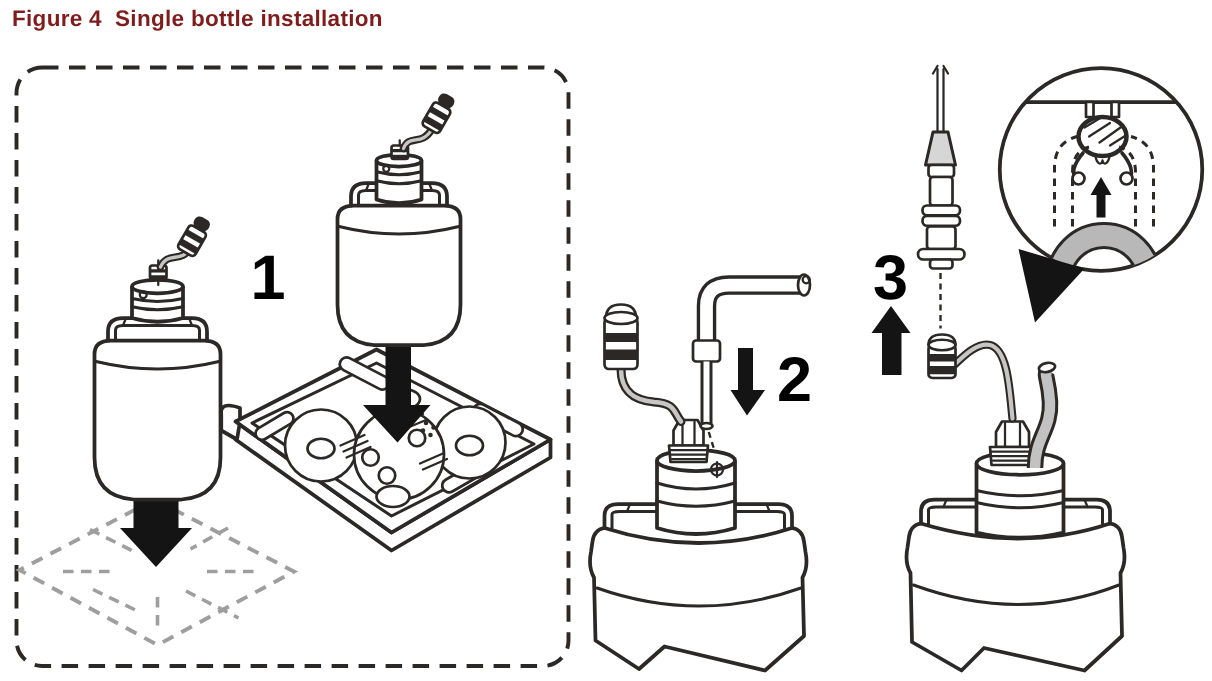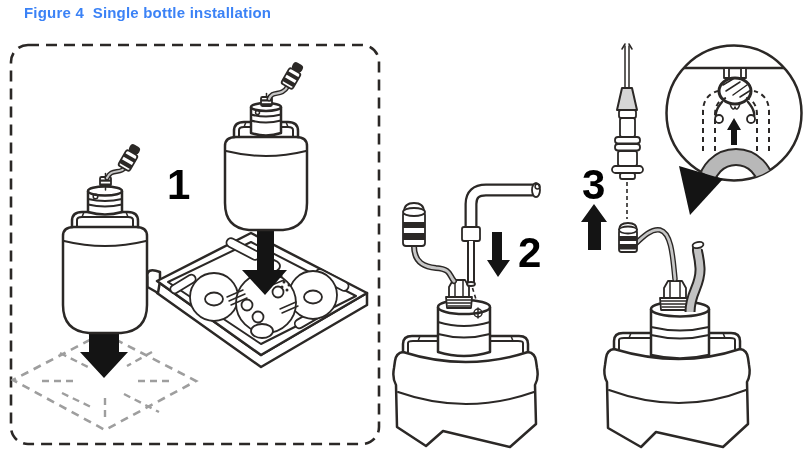--- a/index.html
+++ b/index.html
@@ -1,18 +1,18 @@
 <!DOCTYPE html>
 <html><head>
 <meta charset="utf-8">
 <style>
   html,body{margin:0;padding:0;background:#fff;}
   .canvas{position:relative;width:808px;height:454px;background:#fff;overflow:hidden;
           font-family:"Liberation Sans",sans-serif;}
-  .fig-title{position:absolute;left:24px;top:4px;font-size:15px;font-weight:bold;color:#3b82f6;
+  .fig-title{position:absolute;left:8px;top:4px;font-size:15px;font-weight:bold;color:#7f1d1d;
              white-space:pre;letter-spacing:.2px;}
   svg{position:absolute;left:0;top:0;}
   
   .s  {fill:none;stroke:#2b2826;stroke-width:2.5;stroke-linecap:round;stroke-linejoin:round;}
   .s2 {fill:none;stroke:#2b2826;stroke-width:2;stroke-linecap:round;stroke-linejoin:round;}
   .s16{fill:none;stroke:#2b2826;stroke-width:1.5;stroke-linecap:round;stroke-linejoin:round;}
   .w  {fill:#fff;stroke:#2b2826;stroke-width:2.5;stroke-linejoin:round;}
   .wt {fill:#fff;stroke:#2b2826;stroke-width:1.8;stroke-linejoin:round;}
   .k  {fill:#2b2826;stroke:none;}
   .dashb{fill:none;stroke:#2b2826;stroke-width:2.6;stroke-dasharray:11 7;stroke-linecap:butt;}

